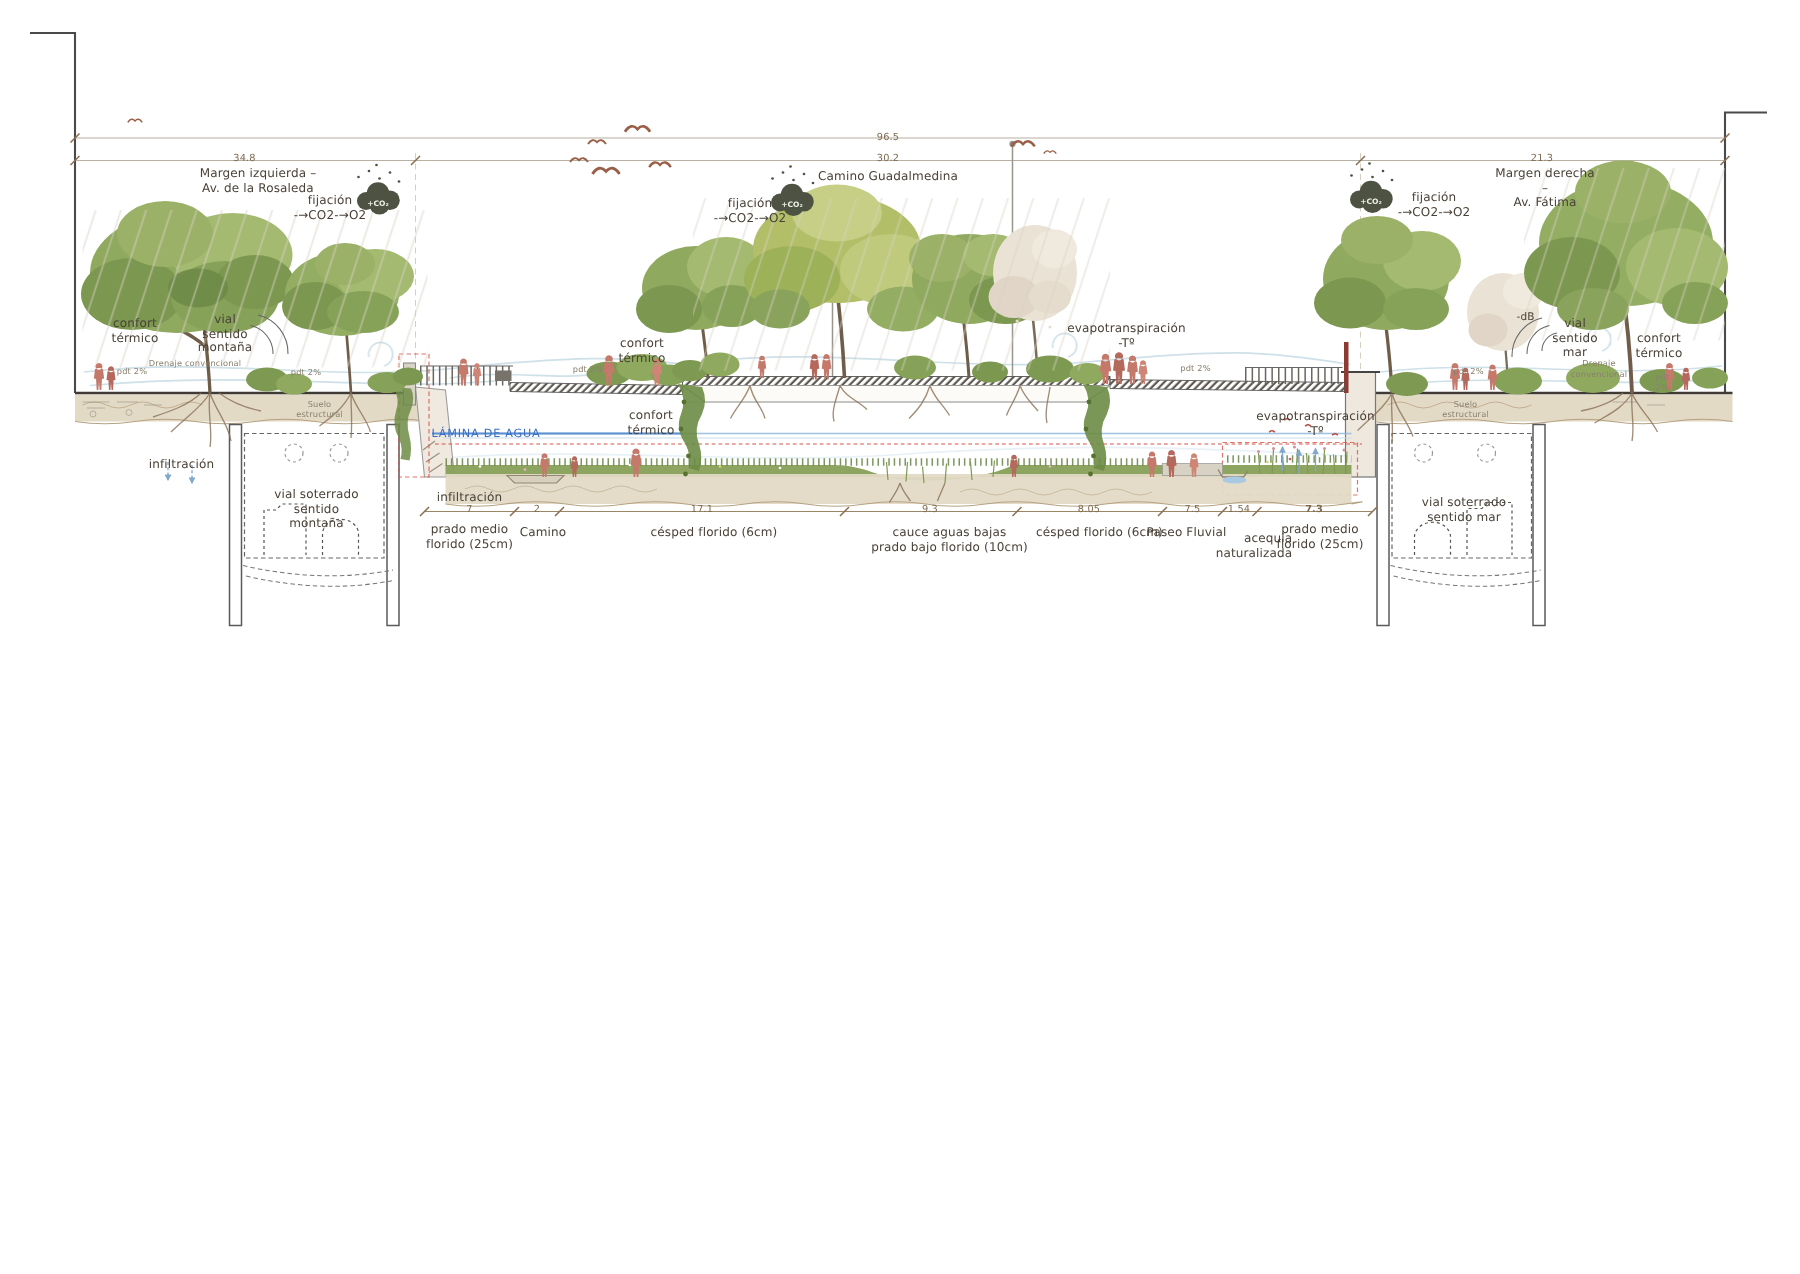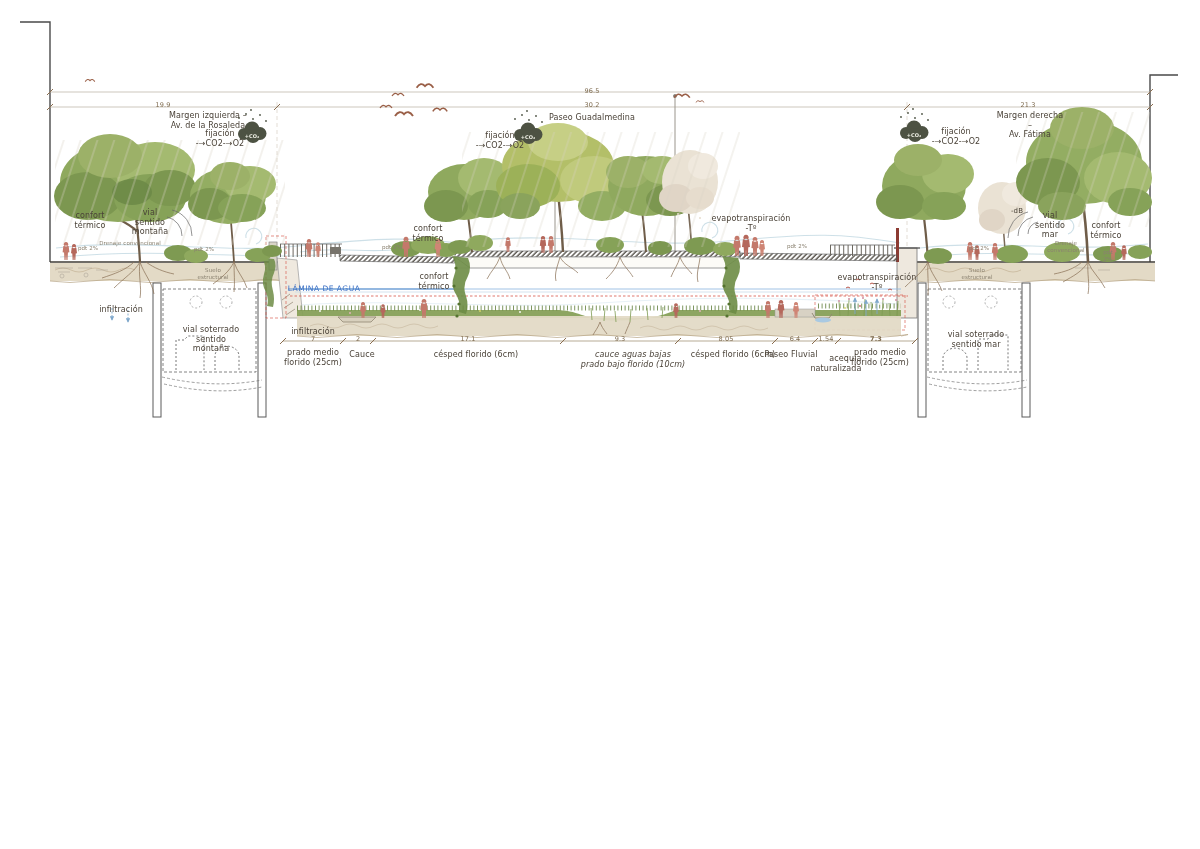--- a/index.html
+++ b/index.html
@@ -388,25 +388,25 @@
   <g>
     <line x1="283" y1="341" x2="915" y2="341" stroke="#9a8767" stroke-width="0.7"></line>
     <g stroke="#8a6d4f" stroke-width="1">
       <path d="M280,344 L286,338 M340,344 L346,338 M370,344 L376,338 M560,344 L566,338 M675,344 L681,338 M772,344 L778,338 M812,344 L818,338 M835,344 L841,338 M912,344 L918,338"></path>
     </g>
   </g>
 </svg>
 
 <div id="annotations">
       <div class="ann dim" style="left: 592px; top: 84px;">96.5</div>
-      <div class="ann dim" style="left: 163px; top: 98px;">19.9</div>
+      <div class="ann dim" style="left: 163px; top: 98px;">34.8</div>
       <div class="ann dim" style="left: 592px; top: 98px;">30.2</div>
       <div class="ann dim" style="left: 1028px; top: 98px;">21.3</div>
-      <div class="ann " style="left: 592px; top: 109px;">Paseo Guadalmedina</div>
-      <div class="ann " style="left: 172px; top: 107px; margin-left: 36px;">Margen izquierda –
+      <div class="ann " style="left: 592px; top: 109px;">Camino Guadalmedina</div>
+      <div class="ann " style="left: 172px; top: 107px;">Margen izquierda –
 Av. de la Rosaleda</div>
       <div class="ann " style="left: 1030px; top: 107px;">Margen derecha –
 Av. Fátima</div>
       <div class="ann " style="left: 220px; top: 125px;">fijación
 -→CO2-→O2</div>
       <div class="ann " style="left: 500px; top: 127px;">fijación
 -→CO2-→O2</div>
       <div class="ann " style="left: 956px; top: 123px;">fijación
 -→CO2-→O2</div>
       <div class="ann co2" style="left: 252px; top: 129px;">+CO₂</div>
@@ -449,28 +449,28 @@
       <div class="ann " style="left: 211px; top: 321px;">vial soterrado
 sentido
 montaña</div>
       <div class="ann " style="left: 976px; top: 326px;">vial soterrado
 sentido mar</div>
       <div class="ann dim" style="left: 313px; top: 332px;">7</div>
       <div class="ann dim" style="left: 358px; top: 332px;">2</div>
       <div class="ann dim" style="left: 468px; top: 332px;">17.1</div>
       <div class="ann dim" style="left: 620px; top: 332px;">9.3</div>
       <div class="ann dim" style="left: 726px; top: 332px;">8.05</div>
-      <div class="ann dim" style="left: 795px; top: 332px;">6.4</div>
+      <div class="ann dim" style="left: 795px; top: 332px;">7.5</div>
       <div class="ann dim" style="left: 826px; top: 332px;">1.54</div>
       <div class="ann dim" style="left: 876px; top: 332px; font-weight: bold;">7.3</div>
       <div class="ann " style="left: 313px; top: 344px;">prado medio
 florido (25cm)</div>
-      <div class="ann " style="left: 362px; top: 346px;">Cauce</div>
+      <div class="ann " style="left: 362px; top: 346px;">Camino</div>
       <div class="ann " style="left: 476px; top: 346px;">césped florido (6cm)</div>
-      <div class="ann " style="left: 633px; top: 346px; font-style: italic;">cauce aguas bajas
+      <div class="ann " style="left: 633px; top: 346px;">cauce aguas bajas
 prado bajo florido (10cm)</div>
       <div class="ann " style="left: 733px; top: 346px;">césped florido (6cm)</div>
       <div class="ann " style="left: 791px; top: 346px;">Paseo Fluvial</div>
       <div class="ann " style="left: 836px; top: 350px; text-align: right;">acequia
 naturalizada</div>
       <div class="ann " style="left: 880px; top: 344px;">prado medio
 florido (25cm)</div>
     </div>
 </div>
 

